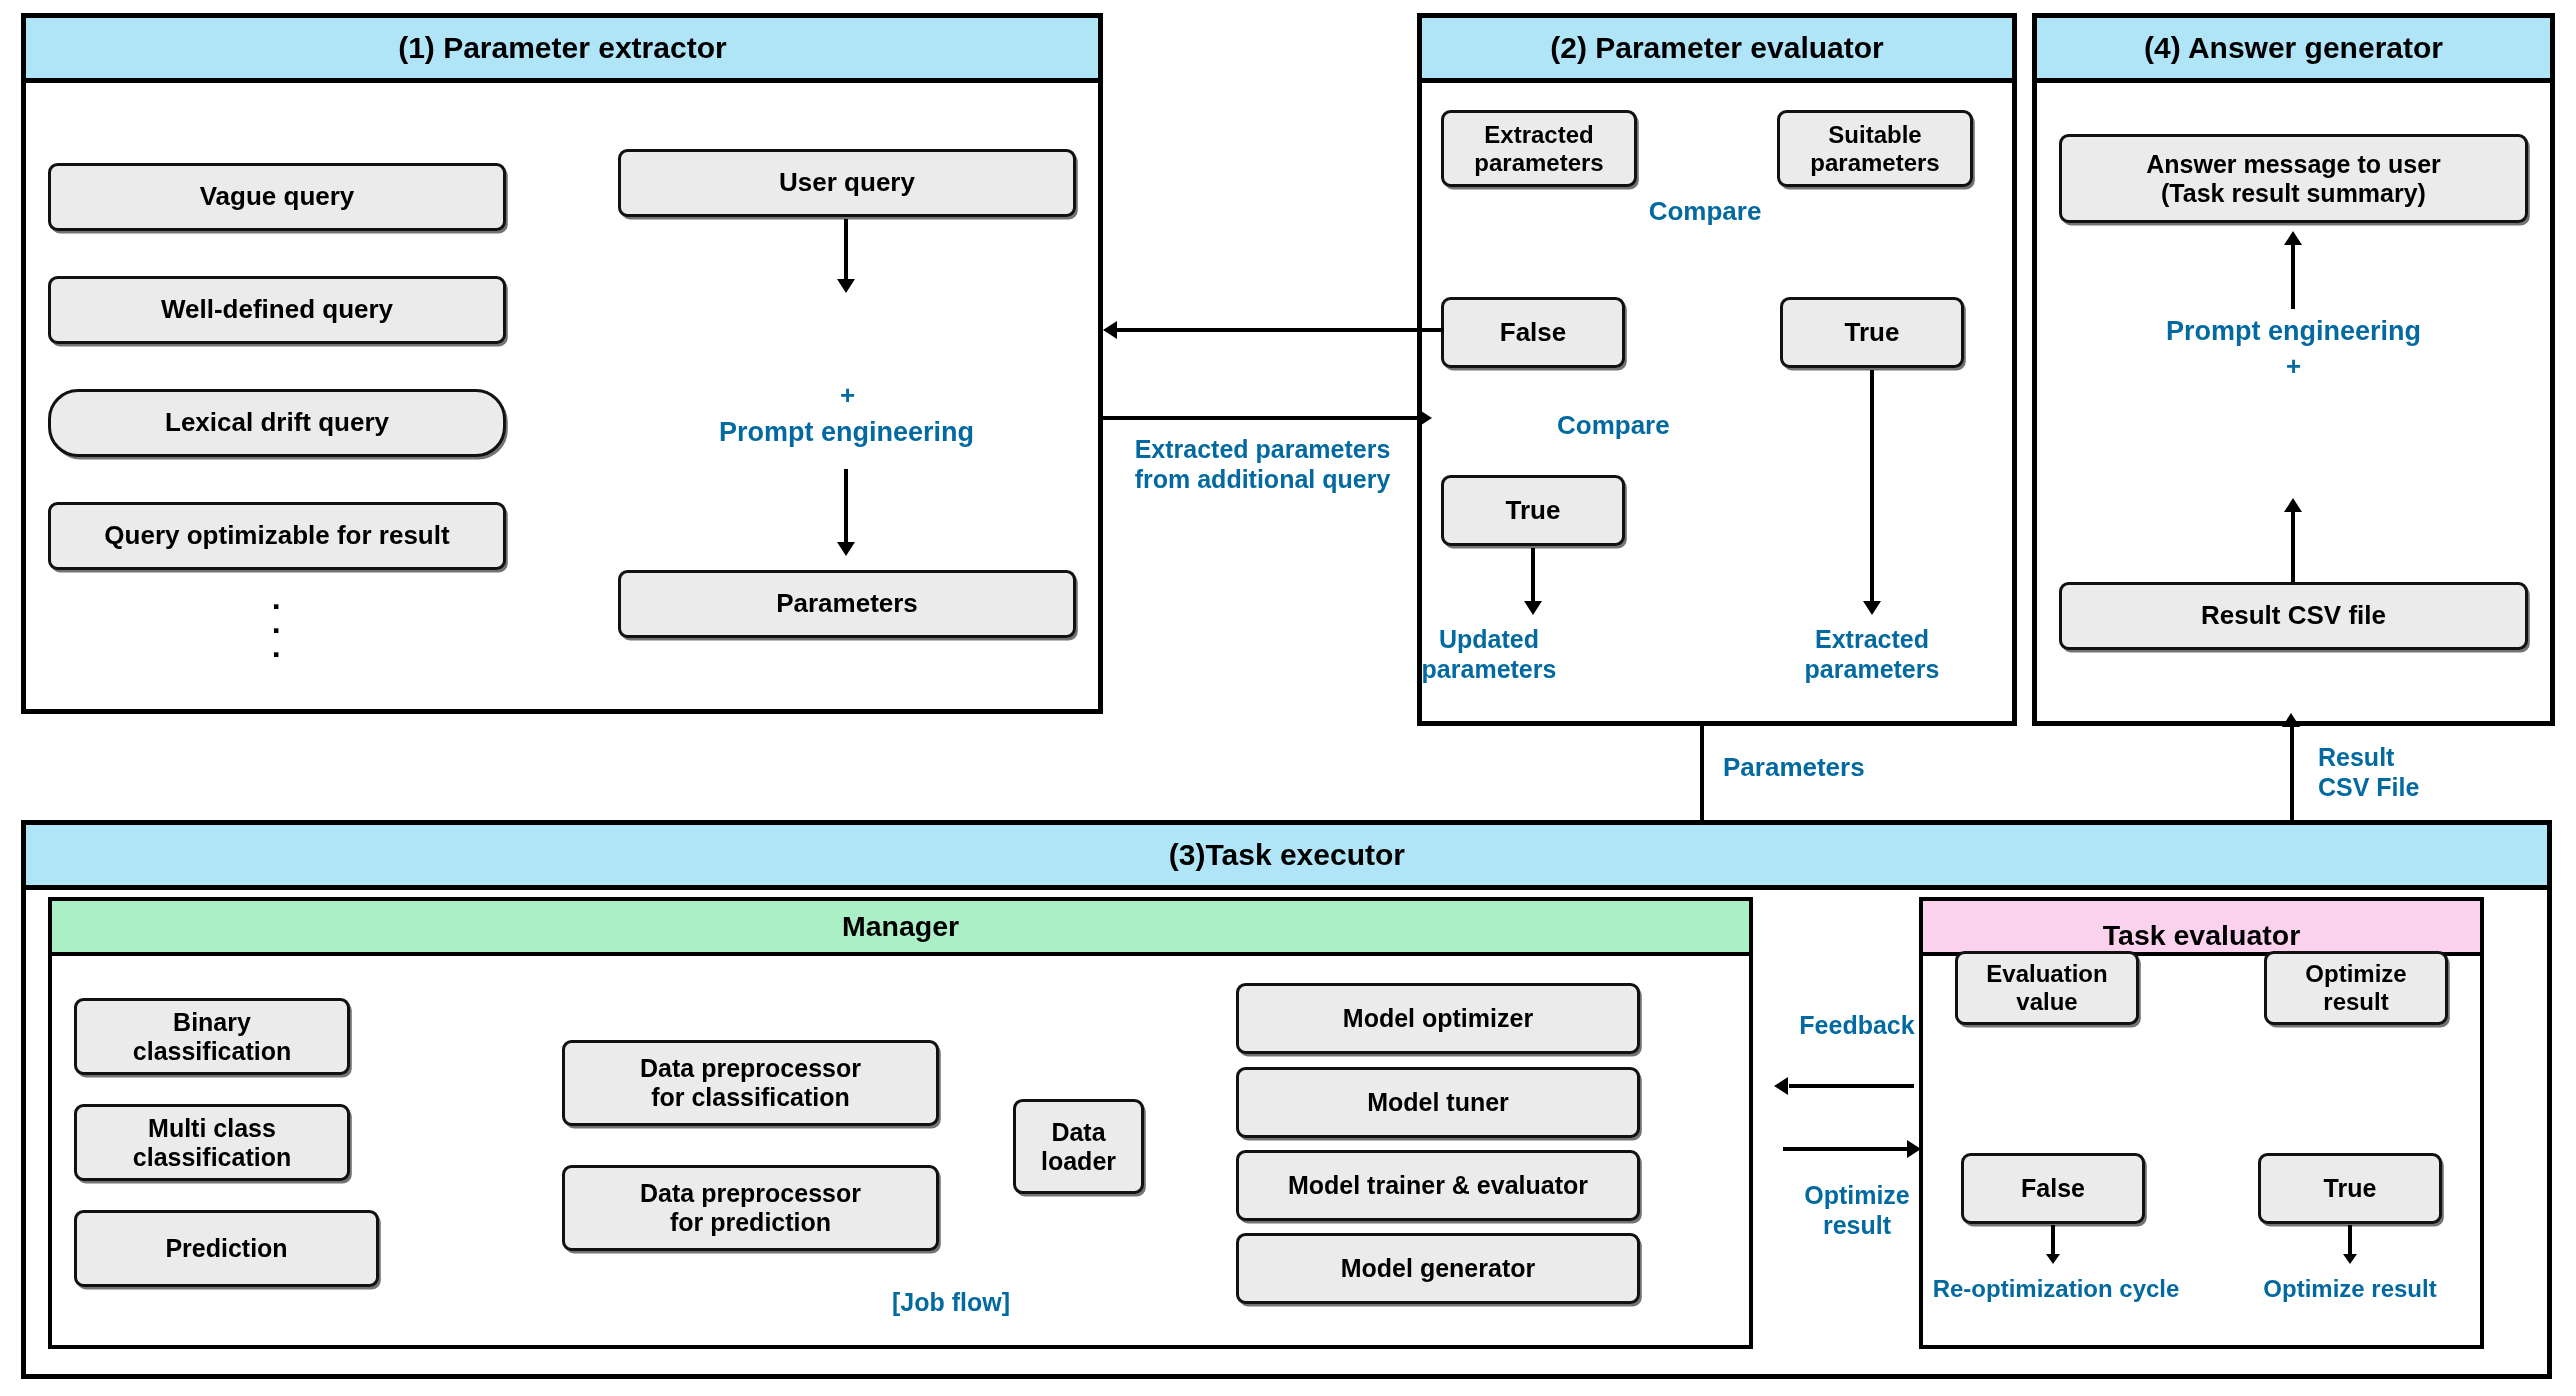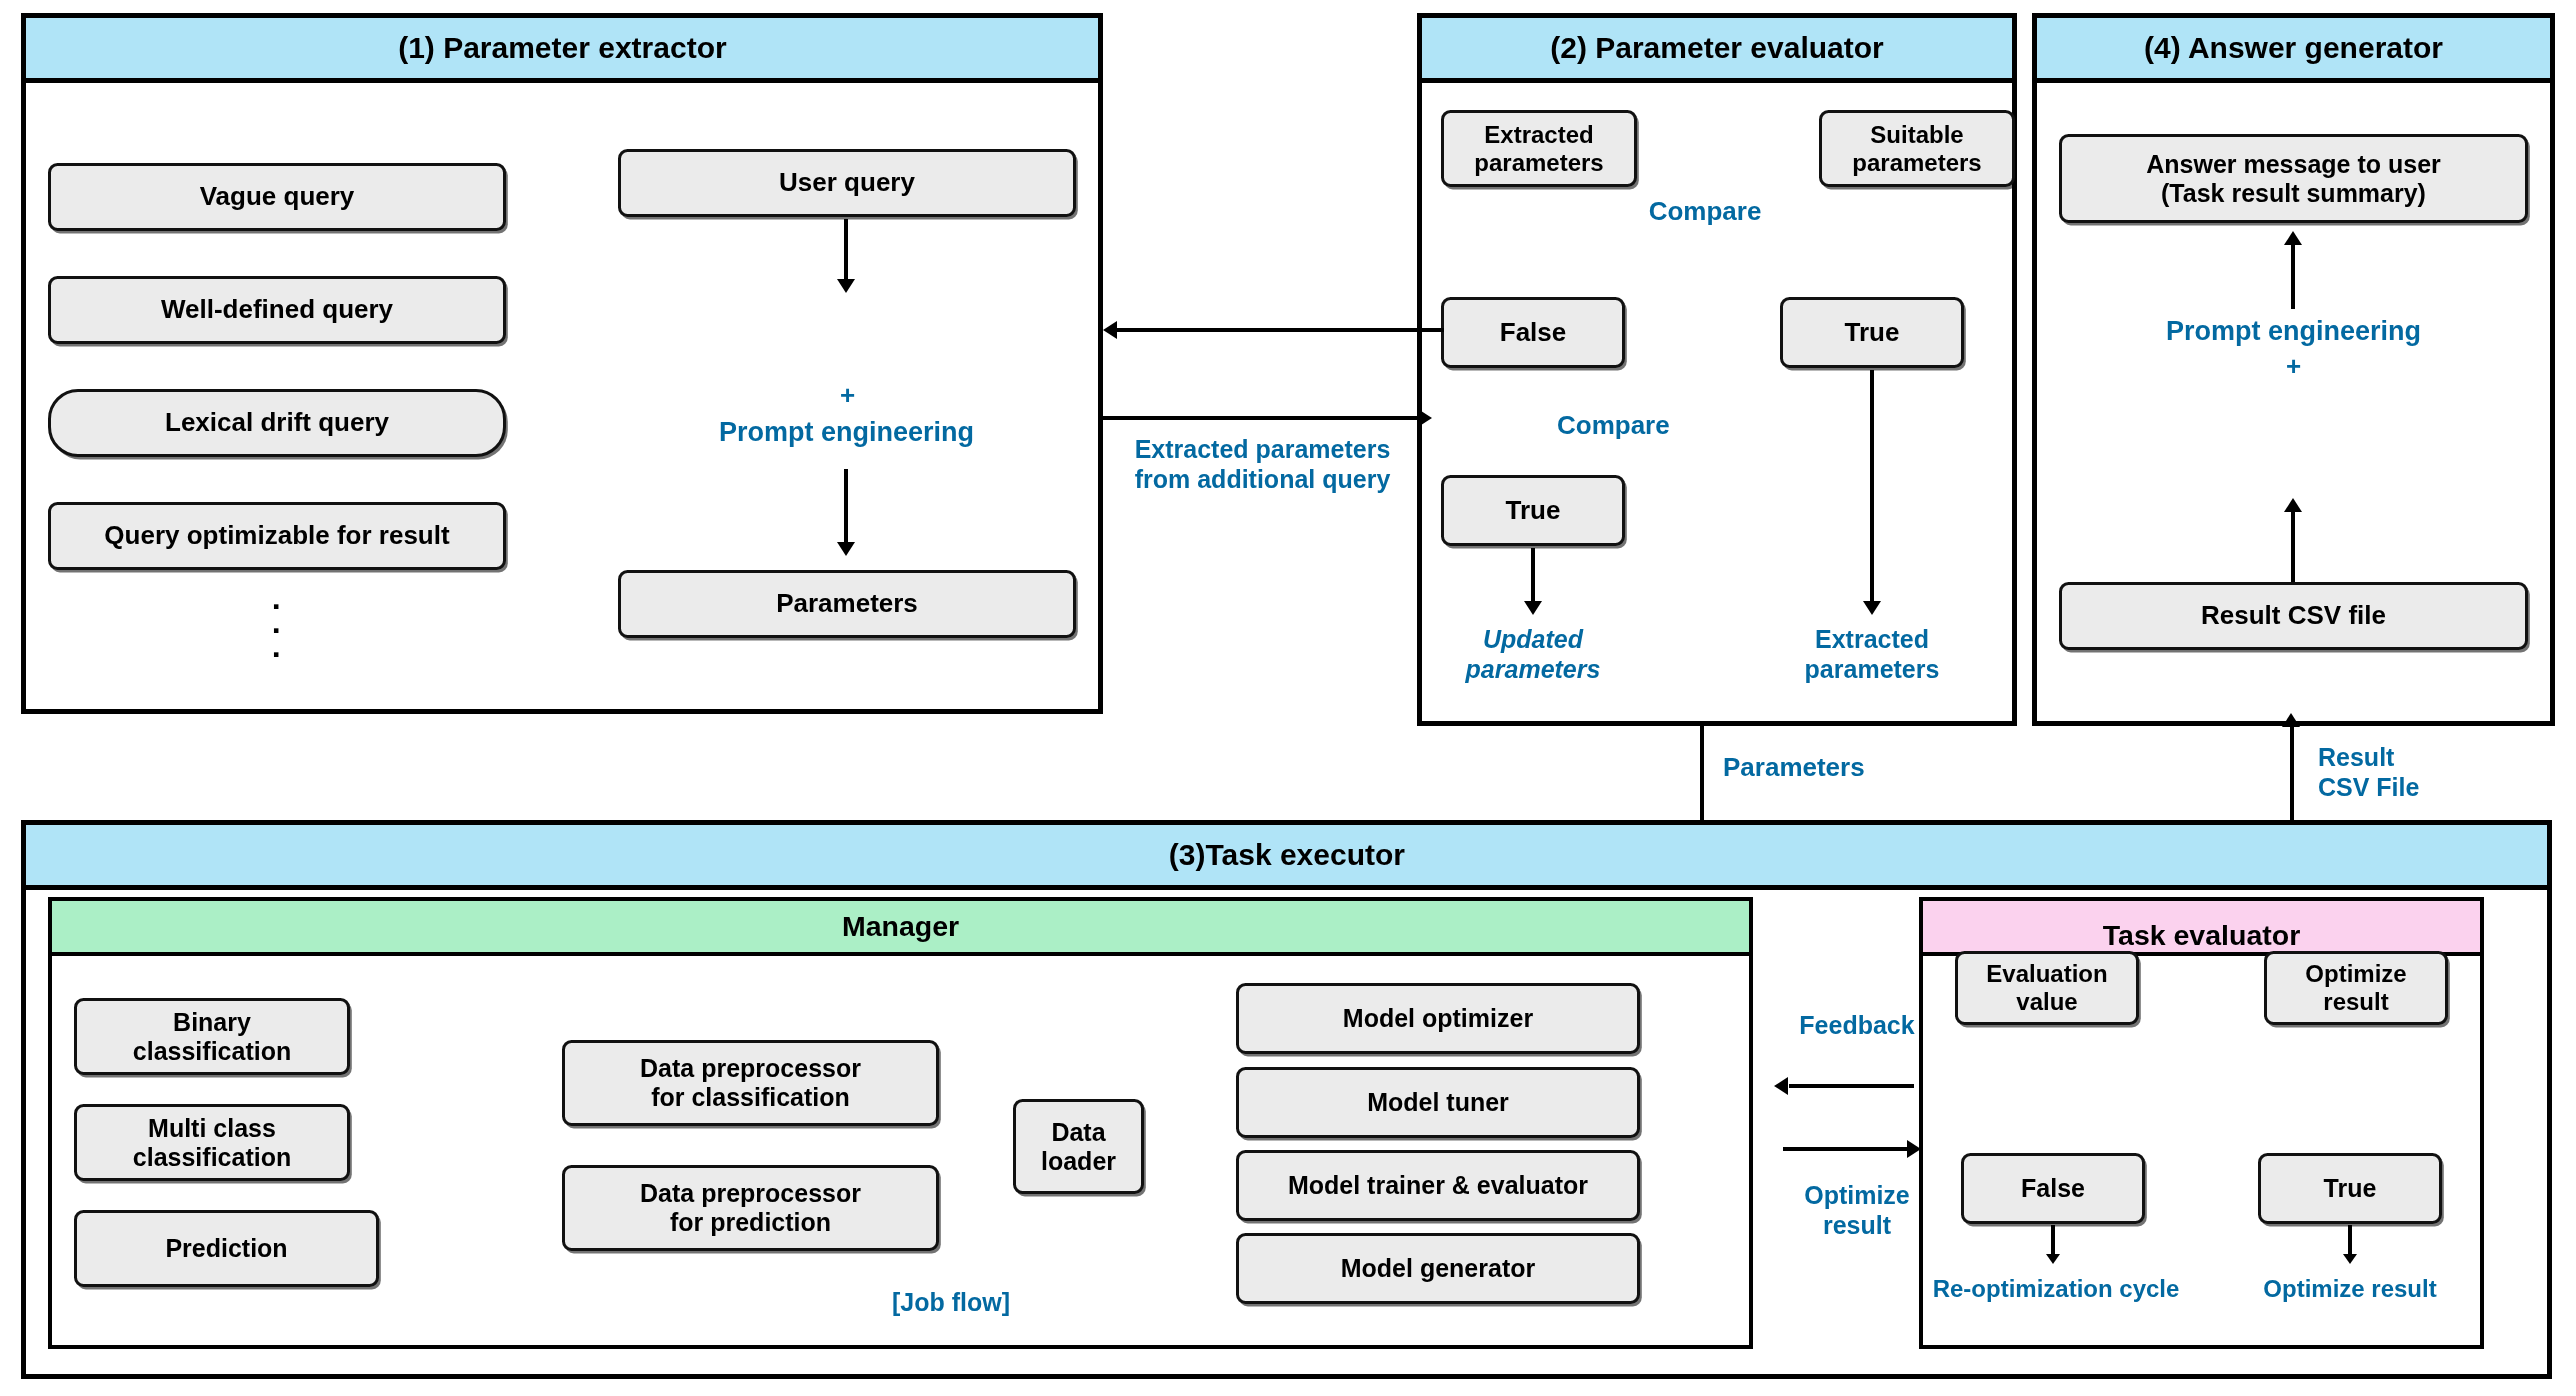--- a/index.html
+++ b/index.html
@@ -202,42 +202,42 @@
   <div class="panel" style="left:1417px;top:13px;width:600px;height:713px;">
     <div class="panel-title pt-blue" style="height:65px;font-size:30px;">
       <span>(2) Parameter evaluator</span>
     </div>
   </div>
 
   <div class="gbox" style="left:1441px;top:110px;width:196px;height:77px;font-size:24px;white-space:pre-line;">
     <span>Extracted
 parameters</span>
   </div>
-  <div class="gbox" style="left:1777px;top:110px;width:196px;height:77px;font-size:24px;white-space:pre-line;margin-left:42px;">
+  <div class="gbox" style="left:1777px;top:110px;width:196px;height:77px;font-size:24px;white-space:pre-line;">
     <span>Suitable
 parameters</span>
   </div>
   <div class="lbl" style="left:1598px;top:196px;width:214px;font-size:26px;">Compare</div>
 
   <div class="gbox" style="left:1441px;top:297px;width:184px;height:71px;font-size:26px;">
     <span>False</span>
   </div>
   <div class="gbox" style="left:1780px;top:297px;width:184px;height:71px;font-size:26px;">
     <span>True</span>
   </div>
 
   <div class="lbl" style="left:1557px;top:410px;width:196px;font-size:26px;text-align:left;">Compare</div>
 
   <div class="gbox" style="left:1441px;top:475px;width:184px;height:71px;font-size:26px;">
     <span>True</span>
   </div>
 
   <div class="vline" style="left:1531px;top:548px;height:59px;"></div>
   <div class="arw arw-d" style="left:1524px;top:601px;"></div>
-  <div class="lbl" style="left:1426px;top:624px;width:214px;font-size:25px;white-space:pre-line;font-style:italic;">Updated
+  <div class="lbl" style="left:1382px;top:624px;width:214px;font-size:25px;white-space:pre-line;">Updated
 parameters</div>
 
   <div class="vline" style="left:1870px;top:370px;height:238px;"></div>
   <div class="arw arw-d" style="left:1863px;top:601px;"></div>
   <div class="lbl" style="left:1765px;top:624px;width:214px;font-size:25px;white-space:pre-line;">Extracted
 parameters</div>
 
   <div class="panel" style="left:2032px;top:13px;width:523px;height:713px;">
     <div class="panel-title pt-blue" style="height:65px;font-size:30px;">
       <span>(4) Answer generator</span>

